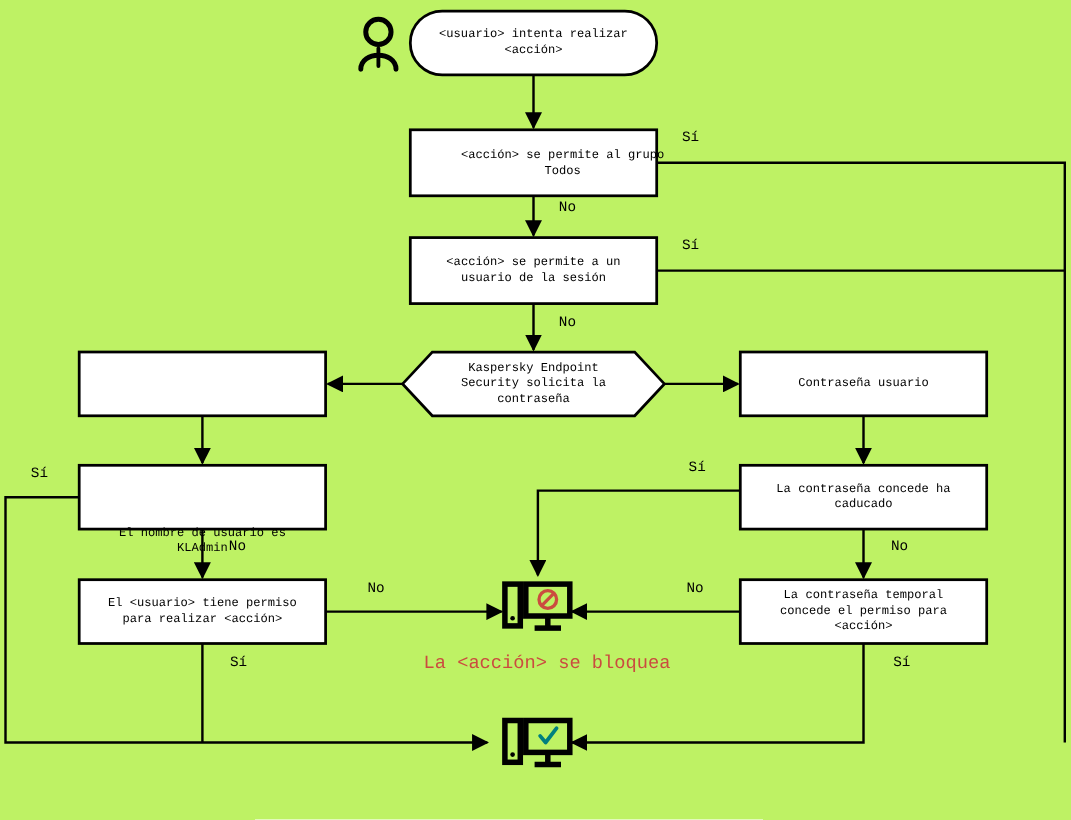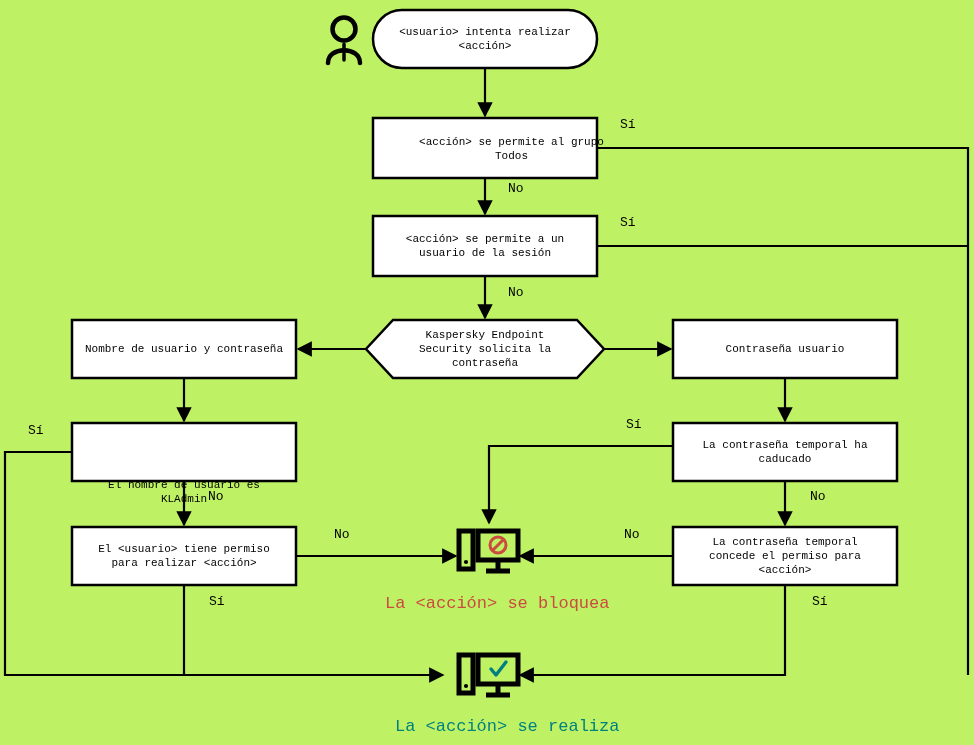--- a/index.html
+++ b/index.html
@@ -156,27 +156,26 @@
   </svg>
 
   <div class="node-label" style="left:373px; top:10px; width:224px; height:58px;">&lt;usuario&gt; intenta realizar &lt;acción&gt;</div>
 
   <div class="node-label" style="left:373px; top:119px; width:237px; height:60px;margin-left:20px;">&lt;acción&gt; se permite al grupo Todos</div>
 
   <div class="node-label" style="left:391px; top:320px; width:188px; height:58px;">Kaspersky Endpoint Security solicita la contraseña</div>
 
   <div class="node-label" style="left:383px; top:216px; width:204px; height:60px;">&lt;acción&gt; se permite a un usuario de la sesión</div>
 
-  <div class="node-label" style="left:72px; top:320px; width:224px; height:58px;">Nombre de usuario y contraseña</div>
 
   <div class="node-label" style="left:673px; top:320px; width:224px; height:58px;">Contraseña usuario</div>
 
   <div class="node-label" style="left:72px; top:423px; width:224px; height:58px;margin-top:40px;">El nombre de usuario es KLAdmin</div>
 
-  <div class="node-label" style="left:673px; top:423px; width:224px; height:58px;">La contraseña temporal ha caducado</div>
+  <div class="node-label" style="left:673px; top:423px; width:224px; height:58px;">La contraseña concede ha caducado</div>
 
   <div class="node-label" style="left:80px; top:527px; width:208px; height:58px;">El &lt;usuario&gt; tiene permiso para realizar &lt;acción&gt;</div>
 
   <div class="node-label" style="left:679px; top:527px; width:212px; height:58px;">La contraseña temporal concede el permiso para &lt;acción&gt;</div>
 
   <div class="edge-label" style="left:620px; top:117px;">Sí</div>
 
   <div class="edge-label" style="left:508px; top:181px;">No</div>
 
   <div class="edge-label" style="left:620px; top:215px;">Sí</div>
@@ -194,21 +193,20 @@
   <div class="edge-label" style="left:334px; top:527px;">No</div>
 
   <div class="edge-label" style="left:624px; top:527px;">No</div>
 
   <div class="edge-label" style="left:209px; top:594px;">Sí</div>
 
   <div class="edge-label" style="left:812px; top:594px;">Sí</div>
 
   <div class="outcome-caption caption-blocked" style="left:385px; top:595px; width:220px;">La &lt;acción&gt; se bloquea</div>
 
-  <div class="outcome-caption caption-allowed" style="left:395px; top:718px; width:200px;">La &lt;acción&gt; se realiza</div>
 
   <div class="hit" style="left:373px; top:10px; width:224px; height:58px;"></div>
   <div class="hit" style="left:373px; top:118px; width:224px; height:60px;"></div>
   <div class="hit" style="left:373px; top:216px; width:224px; height:60px;"></div>
   <div class="hit" style="left:366px; top:320px; width:238px; height:58px;"></div>
   <div class="hit" style="left:72px; top:320px; width:224px; height:58px;"></div>
   <div class="hit" style="left:673px; top:320px; width:224px; height:58px;"></div>
   <div class="hit" style="left:72px; top:423px; width:224px; height:58px;"></div>
   <div class="hit" style="left:673px; top:423px; width:224px; height:58px;"></div>
   <div class="hit" style="left:72px; top:527px; width:224px; height:58px;"></div>

